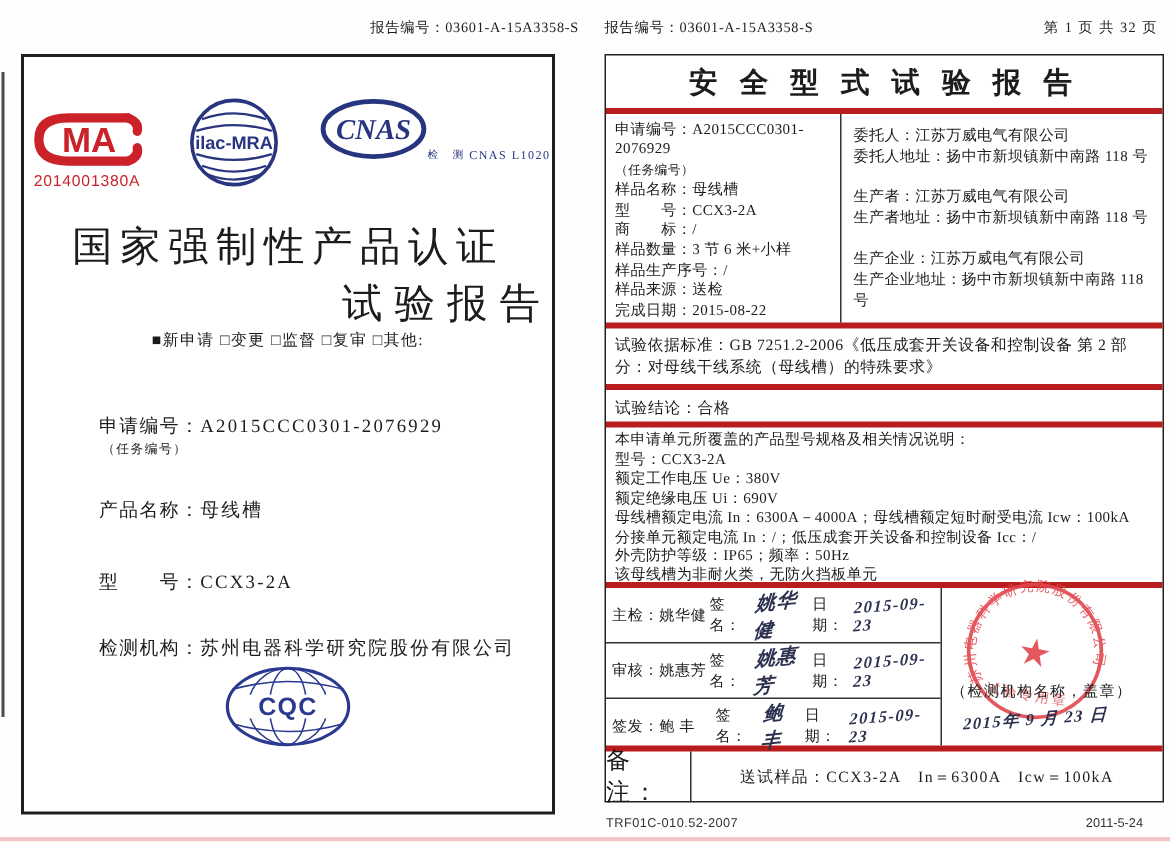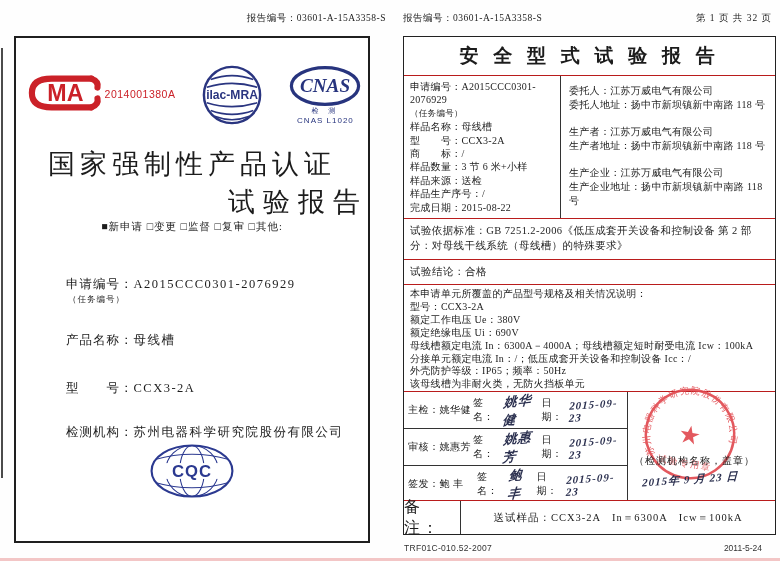--- a/index.html
+++ b/index.html
@@ -9,40 +9,40 @@
     font-family:"Liberation Serif","DejaVu Serif",serif;
     color:#1c1c1c;
   }
   .artifact-left{position:absolute;left:1px;top:48px;width:2px;height:430px;background:#2b2b2b;opacity:.85;}
   .artifact-bottom{position:absolute;left:0;bottom:0;width:780px;height:3px;background:rgba(231,130,130,.45);}
 
   
   .lp-reportno{position:absolute;left:230px;top:12px;width:156px;font-size:9.5px;text-align:right;letter-spacing:.5px;}
   .left-page{position:absolute;left:14px;top:36px;width:352px;height:503px;border:2px solid #1f1f1f;background:#fff;}
   .logos{position:absolute;left:0;top:26px;width:100%;height:86px;display:flex;justify-content:center;align-items:flex-start;gap:26px;}
-  .cma-block{display:flex;flex-direction:row;align-items:center;margin-top:8px;}
+  .cma-block{display:flex;flex-direction:column;align-items:center;margin-top:8px;}
   .cma-cert{font-size:10.5px;color:#cb2128;font-family:"Liberation Sans",sans-serif;margin-top:1px;letter-spacing:.5px;}
-  .cnas-block{display:flex;flex-direction:column;align-items:center;}
+  .cnas-block{display:flex;flex-direction:row;align-items:flex-end;}
   .cnas-sub1{font-size:7px;color:#27347e;letter-spacing:4px;margin-top:-2px;}
-  .cnas-sub2{font-size:8px;color:#27347e;font-family:Liberation Sans, sans-serif;letter-spacing:1px;}
+  .cnas-sub2{font-size:8px;color:#27347e;font-family:Liberation Serif, serif;letter-spacing:1px;}
   .lp-title1{position:absolute;left:0;top:108px;width:100%;text-align:center;font-size:27px;letter-spacing:5px;}
   .lp-title2{position:absolute;left:0;top:146px;width:100%;text-align:right;font-size:27px;letter-spacing:8px;}
   .lp-checkline{position:absolute;left:0;top:182px;width:100%;text-align:center;font-size:10.5px;letter-spacing:1px;}
   .lp-fields{position:absolute;left:50px;top:238px;width:290px;font-size:12.5px;}
   .lp-field{margin-bottom:0;letter-spacing:1px;}
   .lp-field .val{font-family:"Liberation Serif",serif;letter-spacing:1.5px;}
   .lp-sub{font-size:8.5px;margin:1px 0 0 2px;letter-spacing:1px;}
   .f2{margin-top:26px;} .f3{margin-top:31px;} .f4{margin-top:27px;}
   .cqc-wrap{position:absolute;left:0;top:404px;width:100%;display:flex;justify-content:center;}
 
   
   .rp-head-left{position:absolute;left:403px;top:12px;font-size:9.5px;letter-spacing:.5px;}
   .rp-head-right{position:absolute;right:8px;top:12px;font-size:9.5px;letter-spacing:1px;}
   .rtable{position:absolute;left:403px;top:36px;width:371px;height:497px;border:1.5px solid #222;background:#fff;display:flex;flex-direction:column;}
-  .r-row{border-bottom:1px solid #b91c1c;box-sizing:border-box;}
+  .r-row{border-bottom:4px solid #b91c1c;box-sizing:border-box;}
   .r-title{height:39px;display:flex;align-items:center;justify-content:center;font-size:19px;letter-spacing:5px;font-weight:600;}
   .r-info{height:143px;display:flex;}
   .r-info-left{width:157px;border-right:1px solid #333;box-sizing:border-box;padding:4px 4px 0 6px;font-size:10px;line-height:13.4px;letter-spacing:.3px;}
   .r-info-left .tiny{font-size:8.5px;}
   .r-info-right{flex:1;padding:8px 4px 0 8px;font-size:10px;line-height:14px;letter-spacing:.3px;}
   .grp-gap{margin-top:13px;}
   .r-standard{height:41px;padding:4px 6px 16px 6px;font-size:10.5px;line-height:15px;letter-spacing:.4px;box-sizing:border-box;}
   .r-conclusion{height:25px;padding:5px 6px 16px 6px;font-size:10.5px;letter-spacing:.5px;box-sizing:border-box;}
   .r-spec{height:107px;padding:3px 6px 0 6px;font-size:10px;line-height:12.9px;letter-spacing:.3px;box-sizing:border-box;}
   .r-sign{height:109px;display:flex;}
@@ -142,22 +142,22 @@
   <div class="r-row r-title">安 全 型 式 试 验 报 告</div>
 
   <div class="r-row r-info">
     <div class="r-info-left">
       <div>申请编号：A2015CCC0301-2076929</div>
       <div class="tiny">（任务编号）</div>
       <div>样品名称：母线槽</div>
       <div>型　　号：CCX3-2A</div>
       <div>商　　标：/</div>
       <div>样品数量：3 节 6 米+小样</div>
+      <div>样品生产序号：/</div>
       <div>样品来源：送检</div>
-      <div>样品生产序号：/</div>
       <div>完成日期：2015-08-22</div>
     </div>
     <div class="r-info-right">
       <div>委托人：江苏万威电气有限公司</div>
       <div>委托人地址：扬中市新坝镇新中南路 118 号</div>
       <div class="grp-gap">生产者：江苏万威电气有限公司</div>
       <div>生产者地址：扬中市新坝镇新中南路 118 号</div>
       <div class="grp-gap">生产企业：江苏万威电气有限公司</div>
       <div>生产企业地址：扬中市新坝镇新中南路 118 号</div>
     </div>

